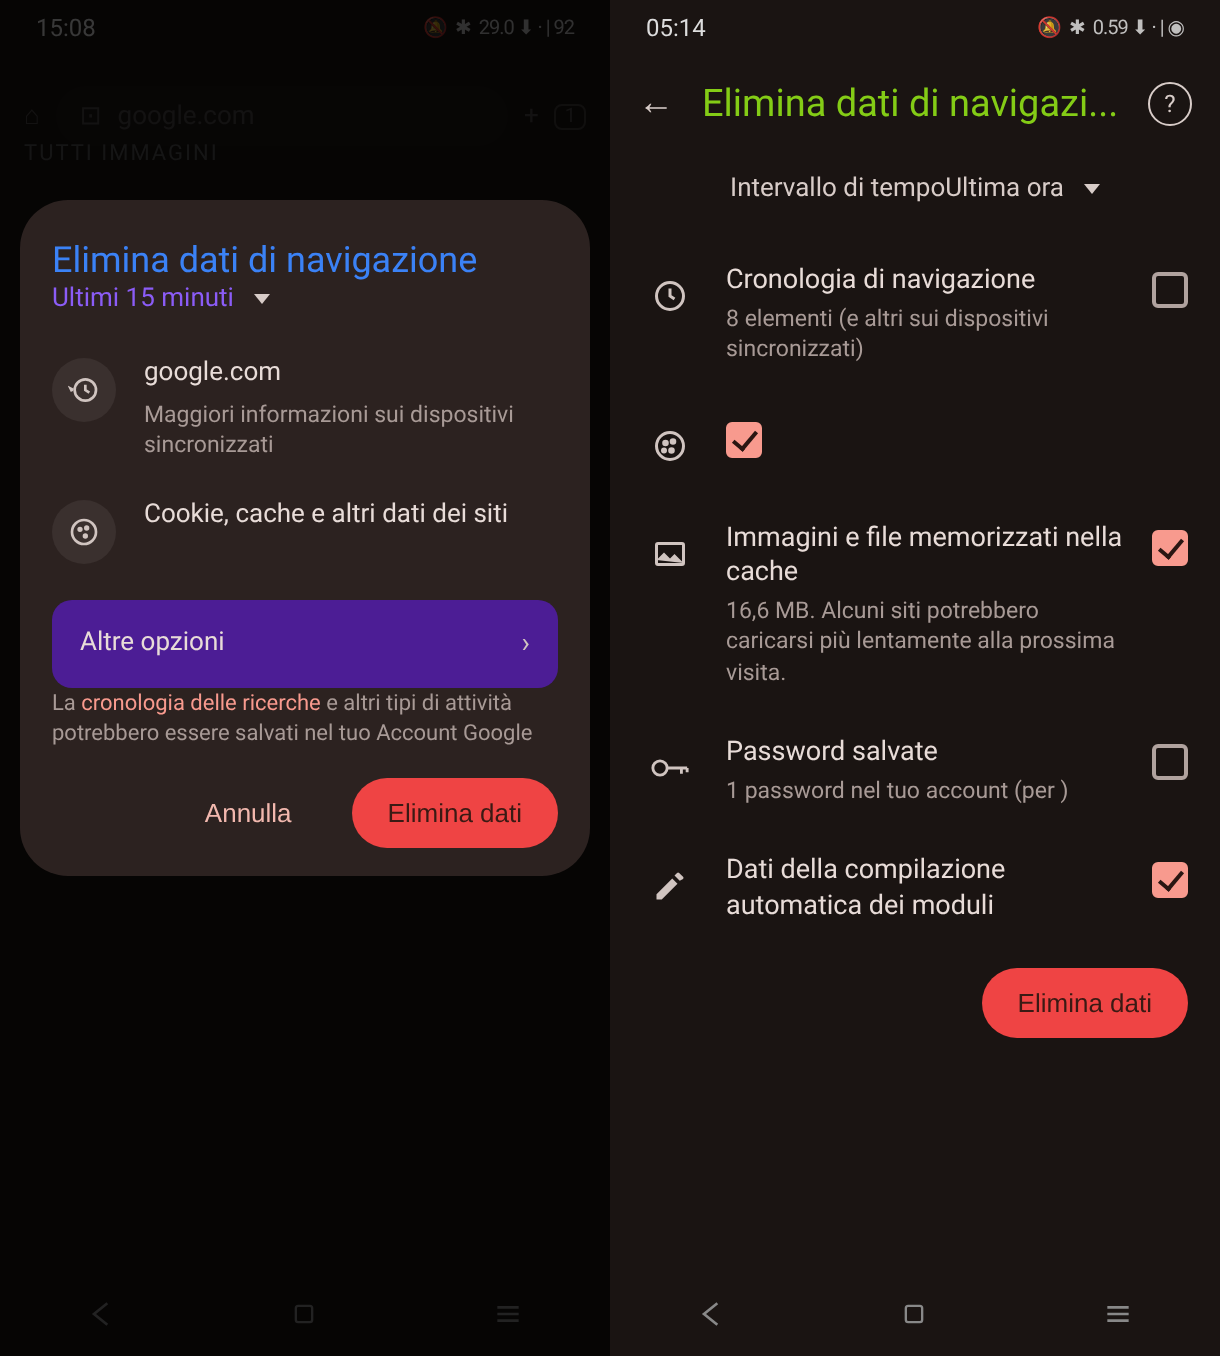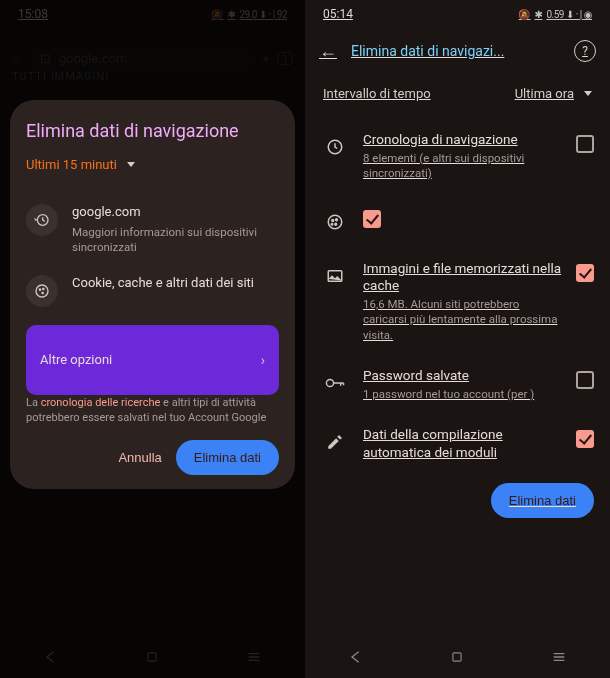--- a/index.html
+++ b/index.html
@@ -12,21 +12,20 @@
     overflow: hidden;
     color: #e8dcd8;
   }
   .screen {
     width: 305px;
     height: 678px;
     background: #1a1412;
     position: relative;
     display: flex;
     flex-direction: column;
-    text-decoration: underline;
   }
   .status-bar {
     height: 28px;
     display: flex;
     justify-content: space-between;
     align-items: center;
     padding: 0 18px;
     font-size: 12px;
     color: #ddd;
   }
@@ -45,60 +44,60 @@
 
   .modal {
     position: absolute;
     left: 10px; right: 10px; top: 100px;
     background: #2c2220;
     border-radius: 24px;
     padding: 20px 16px 14px;
     z-index: 2;
     color: #e8dcd8;
   }
-  .modal-title { font-size: 18px; font-weight: 400; margin-bottom: 16px; color: #f0abfc; }
-  .time-select { display: flex; align-items: center; gap: 10px; font-size: 13px; color: #f97316; margin-bottom: 22px; }
+  .modal-title { font-size: 18px; font-weight: 400; margin-bottom: 1px; color: #3b82f6; }
+  .time-select { display: flex; align-items: center; gap: 10px; font-size: 13px; color: #8b5cf6; margin-bottom: 12px; }
   .tri-down { width: 0; height: 0; border-left: 4px solid transparent; border-right: 4px solid transparent; border-top: 5px solid #d8ccc8; }
 
   .row { display: flex; align-items: flex-start; gap: 14px; padding: 10px 0; }
   .row-icon {
     width: 32px; height: 32px; border-radius: 16px; background: #3a302e;
     display: flex; align-items: center; justify-content: center; flex-shrink: 0;
     color: #d0c4c0;
   }
   .row-body { flex: 1; }
   .row-title { font-size: 13px; color: #e8dcd8; line-height: 1.3; }
   .row-sub { font-size: 11.5px; color: #a89a96; line-height: 1.3; margin-top: 4px; }
 
   .more-options {
     margin-top: 8px;
-    background: #6d28d9;
+    background: #4c1d95;
     border-radius: 10px;
-    padding: 27px 14px;
+    padding: 14px 14px;
     display: flex; justify-content: space-between; align-items: center;
     font-size: 13px;
   }
   .chev { color: #d0c4c0; font-size: 14px; }
 
   .disclaimer { font-size: 11px; color: #a89a96; line-height: 1.4; }
   .disclaimer .hl { color: #f89a8e; }
 
-  .modal-actions { display: flex; justify-content: flex-end; gap: 0; margin-top: 14px; }
+  .modal-actions { display: flex; justify-content: flex-end; gap: 16px; margin-top: 14px; }
   .btn-ghost { background: transparent; border: none; color: #f2b8ae; font-size: 13px; padding: 10px 14px; border-radius: 20px; }
-  .btn-primary { background: #3b82f6; color: #3a1a14; border: none; font-size: 13px; padding: 10px 18px; border-radius: 20px; font-weight: 500; }
+  .btn-primary { background: #ef4444; color: #3a1a14; border: none; font-size: 13px; padding: 10px 18px; border-radius: 20px; font-weight: 500; }
 
   
   .appbar {
     display: flex; align-items: center; gap: 14px; padding: 12px 14px 10px;
   }
-  .appbar-title { flex: 1; font-size: 14px; color: #7dd3fc; white-space: nowrap; overflow: hidden; text-overflow: ellipsis; }
+  .appbar-title { flex: 1; font-size: 19px; color: #84cc16; white-space: nowrap; overflow: hidden; text-overflow: ellipsis; }
   .help { width: 22px; height: 22px; border: 1.5px solid #d8ccc8; border-radius: 50%; display:flex; align-items:center; justify-content:center; font-size:12px; color:#d8ccc8; }
 
   .time-row {
-    display: flex; justify-content: space-between; align-items: center;
+    display: flex; justify-content: center; align-items: center;
     padding: 14px 18px 18px; font-size: 13px; color: #d8ccc8;
   }
   .time-row-right { display: flex; align-items: center; gap: 10px; }
 
   .list { padding: 0 14px; }
   .item {
     display: flex; align-items: flex-start; gap: 14px; padding: 12px 2px;
   }
   .item-icon {
     width: 28px; height: 28px; display: flex; align-items: center; justify-content: center;

